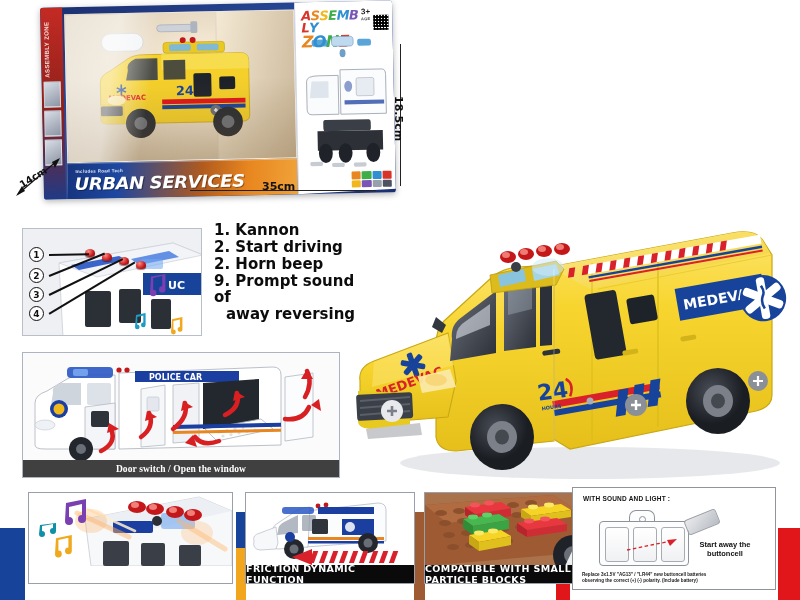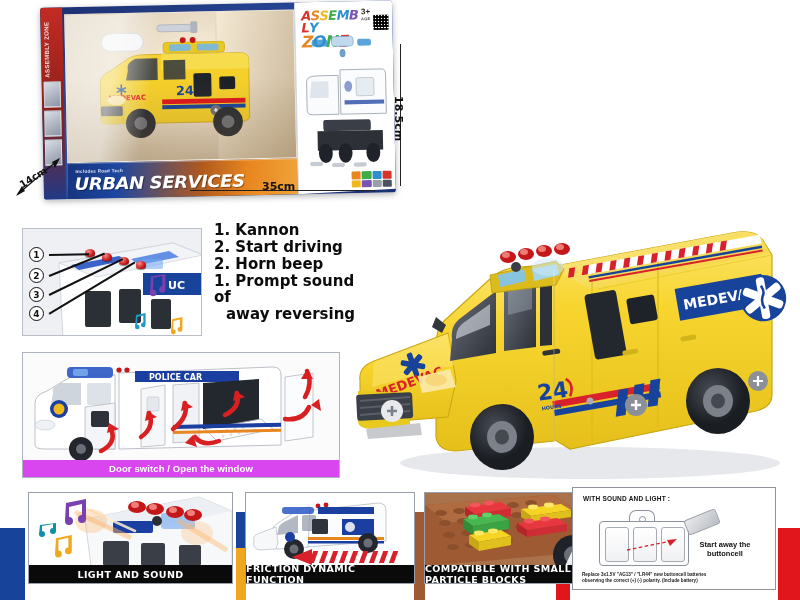--- a/index.html
+++ b/index.html
@@ -146,22 +146,22 @@
   #door-panel {
     position:absolute; left:22px; top:352px; width:318px; height:126px;
     background:#fff; border:1px solid #aeb4bf; overflow:hidden;
   }
   #door-panel .scene {
     position:absolute; left:0; top:0; right:0; bottom:17px;
     background: linear-gradient(180deg,#ffffff 0%,#f4f5f7 70%,#e3e5ea 100%);
   }
   .dp-caption {
     position:absolute; left:0; right:0; bottom:0; height:17px;
-    background:#d946ef; color:#fff;
-    font-family:Liberation Sans, sans-serif; font-size:9.5px; font-weight:700;
+    background:#404040; color:#fff;
+    font-family:Liberation Serif, serif; font-size:9.5px; font-weight:700;
     display:flex; align-items:center; justify-content:center; letter-spacing:.1px;
   }
 
   
   #hero { position:absolute; left:340px; top:205px; width:468px; height:275px; }
 
   
   .bcard {
     position:absolute; top:492px; height:92px;
     background:#fff; border:1px solid #9aa0ab; overflow:hidden;
@@ -419,21 +419,21 @@
       <div class="numcircle" style="left:6px;top:39px">2</div>
       <div class="numcircle" style="left:6px;top:58px">3</div>
       <div class="numcircle" style="left:6px;top:77px">4</div>
     </div>
   </div>
 
   <ul id="feature-list">
     <li>1. Kannon</li>
     <li>2. Start driving</li>
     <li>2. Horn beep</li>
-    <li>1. Prompt sound of</li>
+    <li>9. Prompt sound of</li>
     <li>
         <span class="wrapline">away reversing</span>
       </li>
   </ul>
 
   <div id="door-panel">
     <div class="scene">
       <svg width="316" height="108" viewBox="0 0 316 108" style="position:absolute;inset:0">
         <rect width="316" height="108" fill="#fbfbfc"></rect>
 
@@ -722,21 +722,20 @@
       <svg style="position:absolute;left:28px;top:6px;width:30px;height:28px" viewBox="0 0 30 28">
         <path d="M8 22a4 4 0 1 0 4-4V8l13-3v11a4 4 0 1 0 4 4V0L9 4Z" fill="#7a3fb0"></path>
       </svg>
       <svg style="position:absolute;left:8px;top:30px;width:22px;height:16px" viewBox="0 0 22 16">
         <path d="M2 11a3 3 0 1 0 3-3V3l11-2v4a3 3 0 1 0 3 3V0L3 2Z" fill="#0f8fa8"></path>
       </svg>
       <svg style="position:absolute;left:22px;top:42px;width:22px;height:24px" viewBox="0 0 22 24">
         <path d="M4 19a3.4 3.4 0 1 0 3.4-3.4V5l10-2.2v9.6A3.4 3.4 0 1 0 20.8 16V0L5 3.2Z" fill="#f0a81d"></path>
       </svg>
     </div>
-    <div class="lbl">LIGHT AND SOUND</div>
   </div>
 
   <div class="bcard" id="card-friction">
     <div class="pic">
       <svg width="168" height="73" viewBox="0 0 168 73" style="position:absolute;inset:0">
         <rect width="168" height="73" fill="#ffffff"></rect>
 
         <path d="M60 18 L132 10 Q140 10 140 17 L140 48 L60 54 Z" fill="#fbfcfd" stroke="#b6bcc5" stroke-width=".8"></path>
         <path d="M26 46 Q24 34 32 30 L50 18 Q56 14 64 14 L62 54 L32 56 Q24 56 26 46 Z" fill="#ffffff" stroke="#b6bcc5" stroke-width=".8"></path>
         <path d="M8 48 Q6 42 14 40 L30 34 L32 50 L30 56 L14 57 Q6 56 8 48 Z" fill="#f7f8fa" stroke="#b6bcc5" stroke-width=".7"></path>

